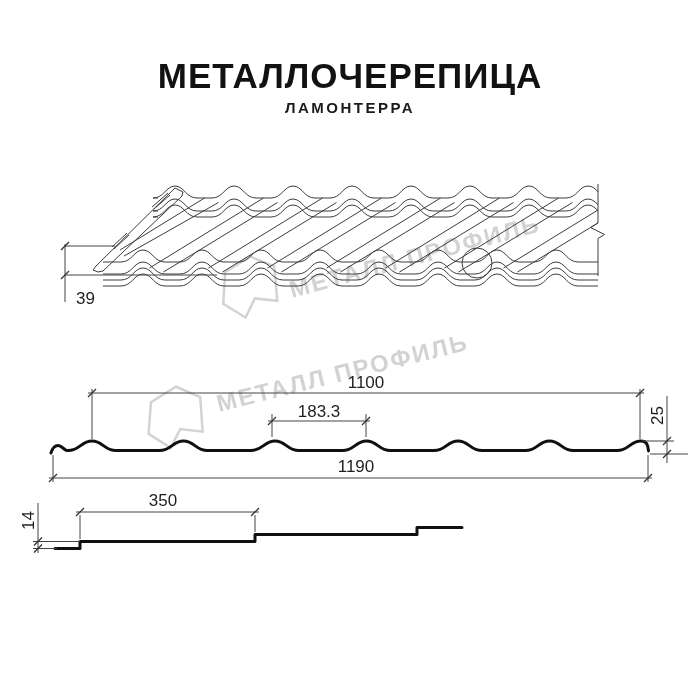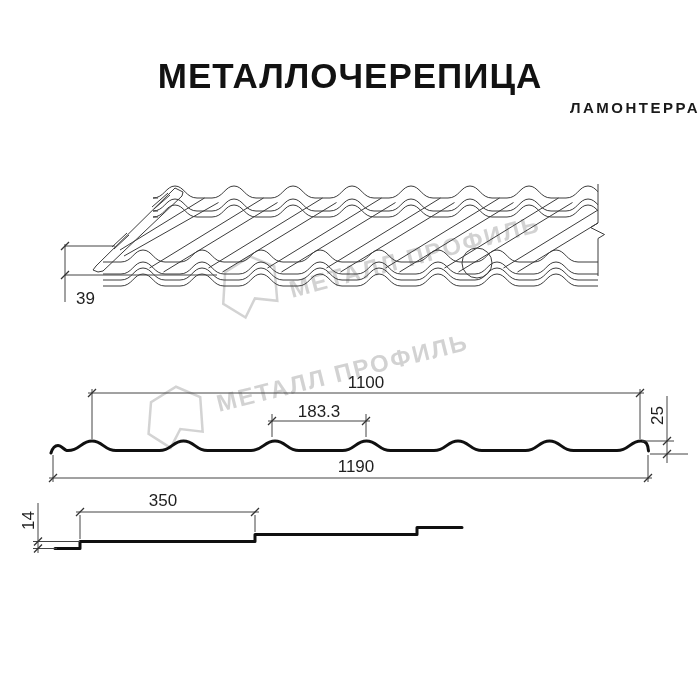--- a/index.html
+++ b/index.html
@@ -1,20 +1,20 @@
 <!DOCTYPE html>
 <html><head>
 <meta charset="utf-8">
 <style>
   html,body{margin:0;padding:0;}
   .page{position:relative;width:700px;height:700px;background:#ffffff;overflow:hidden;
         font-family:"Liberation Sans",sans-serif;}
   .title{position:absolute;top:56px;left:0;width:100%;text-align:center;
          font-size:35px;font-weight:bold;letter-spacing:1px;color:#121212;}
-  .subtitle{position:absolute;top:99px;left:0;width:100%;text-align:right;
+  .subtitle{position:absolute;top:99px;left:0;width:100%;text-align:center;
             font-size:15px;font-weight:600;letter-spacing:2.5px;color:#1a1a1a;}
   svg{position:absolute;left:0;top:0;}
   .thin{stroke:#3c3c3c;stroke-width:1;fill:none;}
   .dimline{stroke:#444;stroke-width:1;fill:none;}
   .tick{stroke:#333;stroke-width:1.3;fill:none;}
   .thick{stroke:#101010;stroke-width:3;fill:none;stroke-linejoin:round;stroke-linecap:round;}
   .dimtext{font-family:"Liberation Sans",sans-serif;font-size:17px;fill:#1f1f1f;}
   .wmtext{font-family:"Liberation Sans",sans-serif;font-weight:bold;font-size:24px;
           letter-spacing:2px;fill:#c8c8c8;opacity:0.8;}
   .wmlogo{stroke:#c8c8c8;stroke-width:2.5;fill:none;opacity:0.8;}

